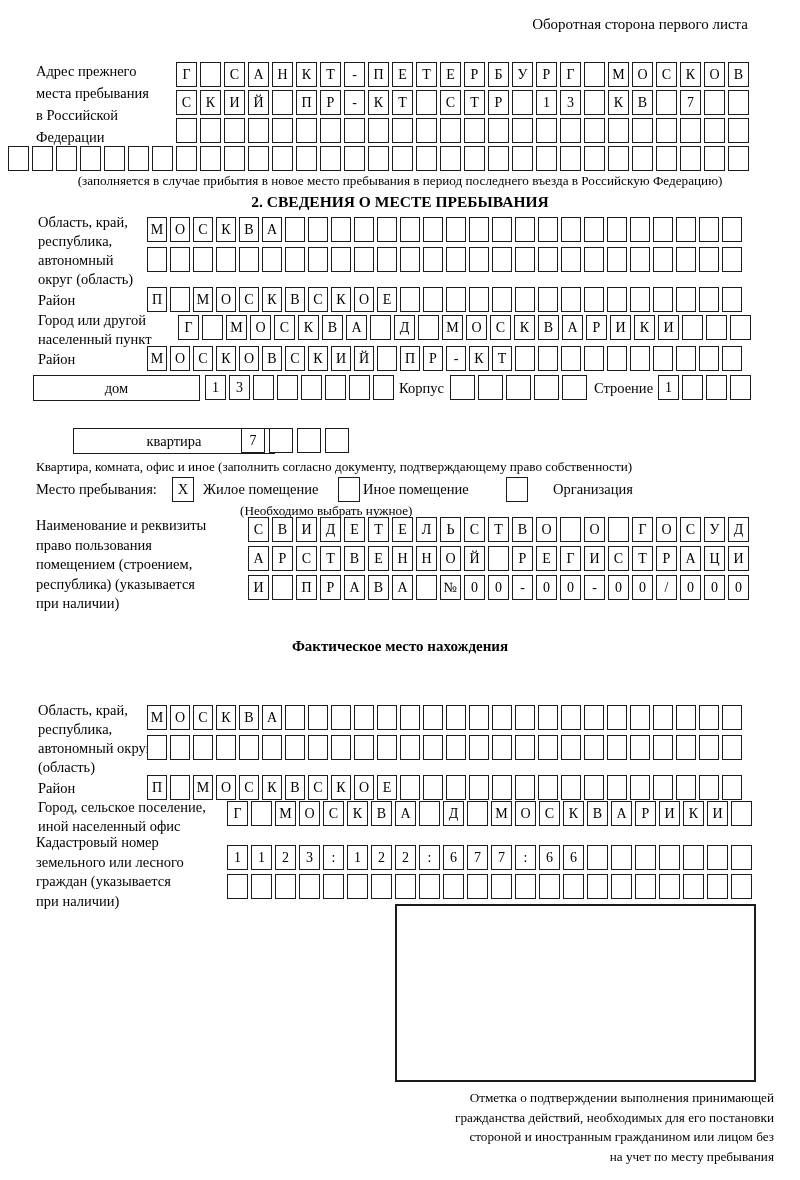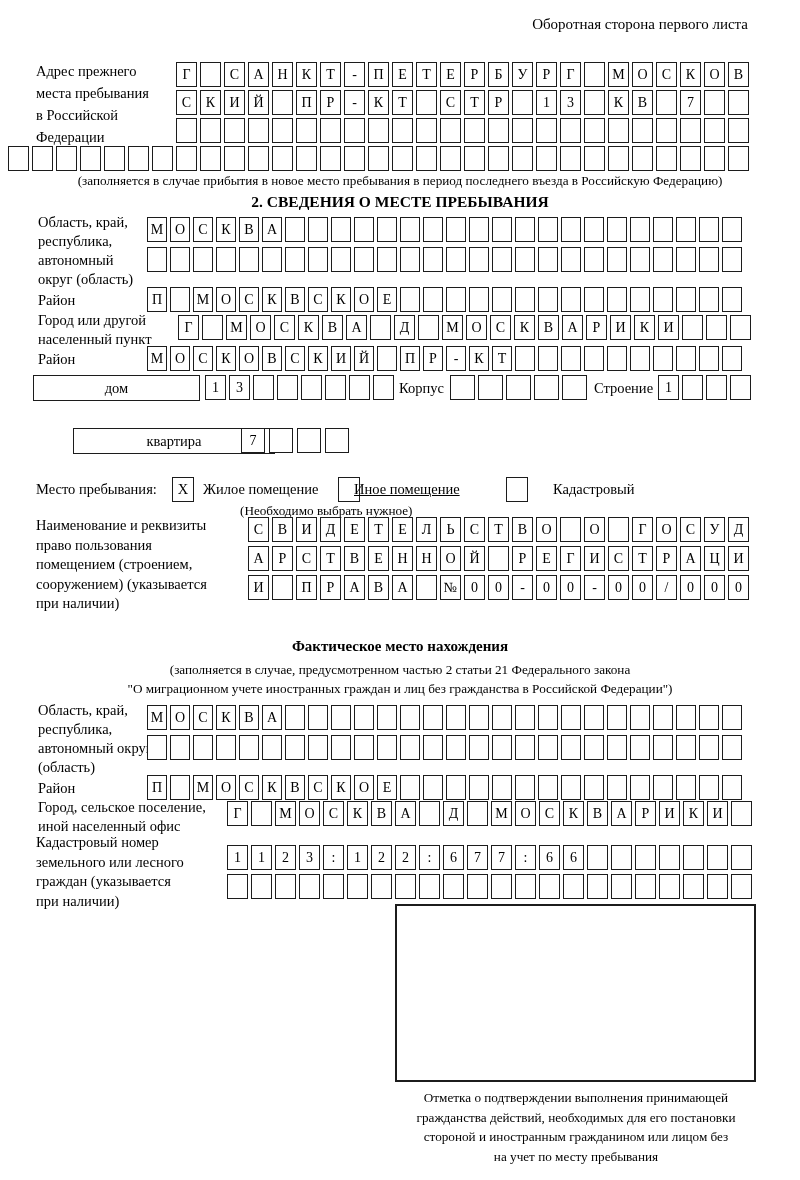--- a/index.html
+++ b/index.html
@@ -331,35 +331,36 @@
       <span class="cell" style="width: 21px;"></span>
     </div>
 
   <div class="abs labelbox" style="left:33px;top:428px;width:202px;margin-left:40px;">квартира</div>
   <div class="cellrow" style="left:241px;top:428px;gap:4px;">
       <span class="cell" style="width: 24px;">7</span>
       <span class="cell" style="width: 24px;"></span>
       <span class="cell" style="width: 24px;"></span>
       <span class="cell" style="width: 24px;"></span>
     </div>
+  <div class="abs caption" style="left:36px;top:459px;">Квартира, комната, офис и иное (заполнить согласно документу, подтверждающему право собственности)</div>
 
   <div class="abs label" style="left:36px;top:480px;">Место пребывания:</div>
   <div class="abs cbox" style="left:172px;top:477px;">X</div>
   <div class="abs label" style="left:203px;top:480px;">Жилое помещение</div>
   <div class="abs cbox" style="left:338px;top:477px;"></div>
-  <div class="abs label" style="left:354px;top:480px;text-decoration:underline;">Иное помещение</div>
+  <div class="abs label" style="left:363px;top:480px;">Иное помещение</div>
   <div class="abs cbox" style="left:506px;top:477px;"></div>
-  <div class="abs label" style="left:553px;top:480px;">Кадастровый</div>
+  <div class="abs label" style="left:553px;top:480px;">Организация</div>
   <div class="abs caption" style="left:240px;top:503px;">(Необходимо выбрать нужное)</div>
 
   <div class="abs label lh195" style="left:36px;top:516px;width:210px;">
       <div>Наименование и реквизиты</div>
       <div>право пользования</div>
       <div>помещением (строением,</div>
-      <div>сооружением) (указывается</div>
+      <div>республика) (указывается</div>
       <div>при наличии)</div>
     </div>
   <div class="cellrow" style="left:248px;top:517px;">
       <span class="cell" style="width: 21px;">С</span>
       <span class="cell" style="width: 21px;">В</span>
       <span class="cell" style="width: 21px;">И</span>
       <span class="cell" style="width: 21px;">Д</span>
       <span class="cell" style="width: 21px;">Е</span>
       <span class="cell" style="width: 21px;">Т</span>
       <span class="cell" style="width: 21px;">Е</span>
@@ -419,24 +420,20 @@
       <span class="cell" style="width: 21px;">-</span>
       <span class="cell" style="width: 21px;">0</span>
       <span class="cell" style="width: 21px;">0</span>
       <span class="cell" style="width: 21px;">/</span>
       <span class="cell" style="width: 21px;">0</span>
       <span class="cell" style="width: 21px;">0</span>
       <span class="cell" style="width: 21px;">0</span>
     </div>
 
   <div class="abs title center" style="top:638px;font-size:15px;">Фактическое место нахождения</div>
-  <div class="abs caption center" style="top:661px;line-height:18.5px;">
-      <div>(заполняется в случае, предусмотренном частью 2 статьи 21 Федерального закона</div>
-      <div>"О миграционном учете иностранных граждан и лиц без гражданства в Российской Федерации")</div>
-    </div>
 
   <div class="abs label" style="left:38px;top:701px;width:145px;">
       <div>Область, край,</div>
       <div>республика,</div>
       <div>автономный округ</div>
       <div>(область)</div>
     </div>
   <div class="cellrow" style="left:147px;top:705px;">
       <span class="cell" style="width: 20px;">М</span>
       <span class="cell" style="width: 20px;">О</span>
@@ -602,20 +599,20 @@
       <span class="cell" style="width: 21px;"></span>
       <span class="cell" style="width: 21px;"></span>
       <span class="cell" style="width: 21px;"></span>
       <span class="cell" style="width: 21px;"></span>
       <span class="cell" style="width: 21px;"></span>
       <span class="cell" style="width: 21px;"></span>
       <span class="cell" style="width: 21px;"></span>
     </div>
 
   <div class="abs bigbox" style="left:395px;top:904px;width:361px;height:178px;"></div>
-  <div class="abs caption" style="left:378px;top:1088px;width:396px;text-align:center;line-height:19.5px;">
+  <div class="abs caption" style="left:378px;top:1088px;width:396px;text-align:right;line-height:19.5px;">
       <div>Отметка о подтверждении выполнения принимающей</div>
       <div>гражданства действий, необходимых для его постановки</div>
       <div>стороной и иностранным гражданином или лицом без</div>
       <div>на учет по месту пребывания</div>
     </div>
 
 </div>
 
 </body></html>

